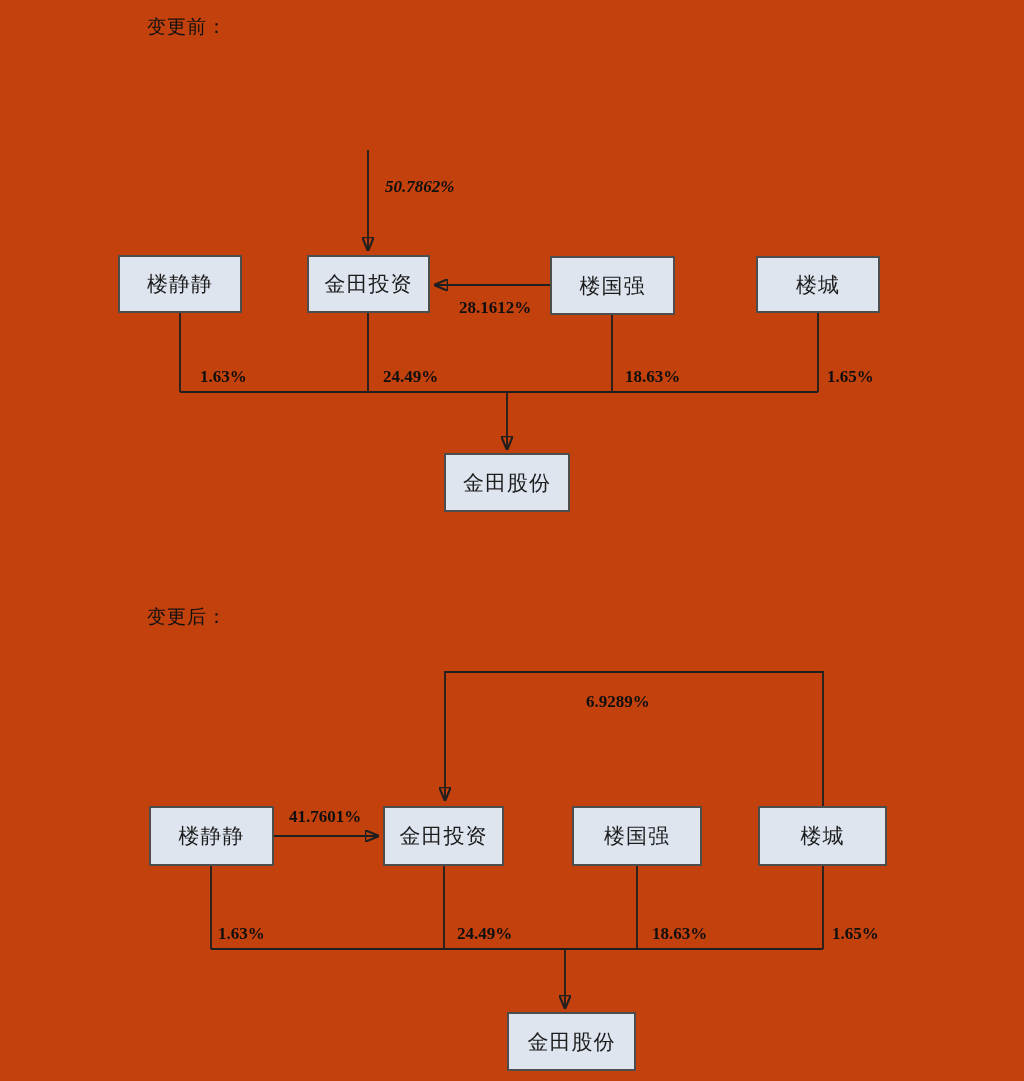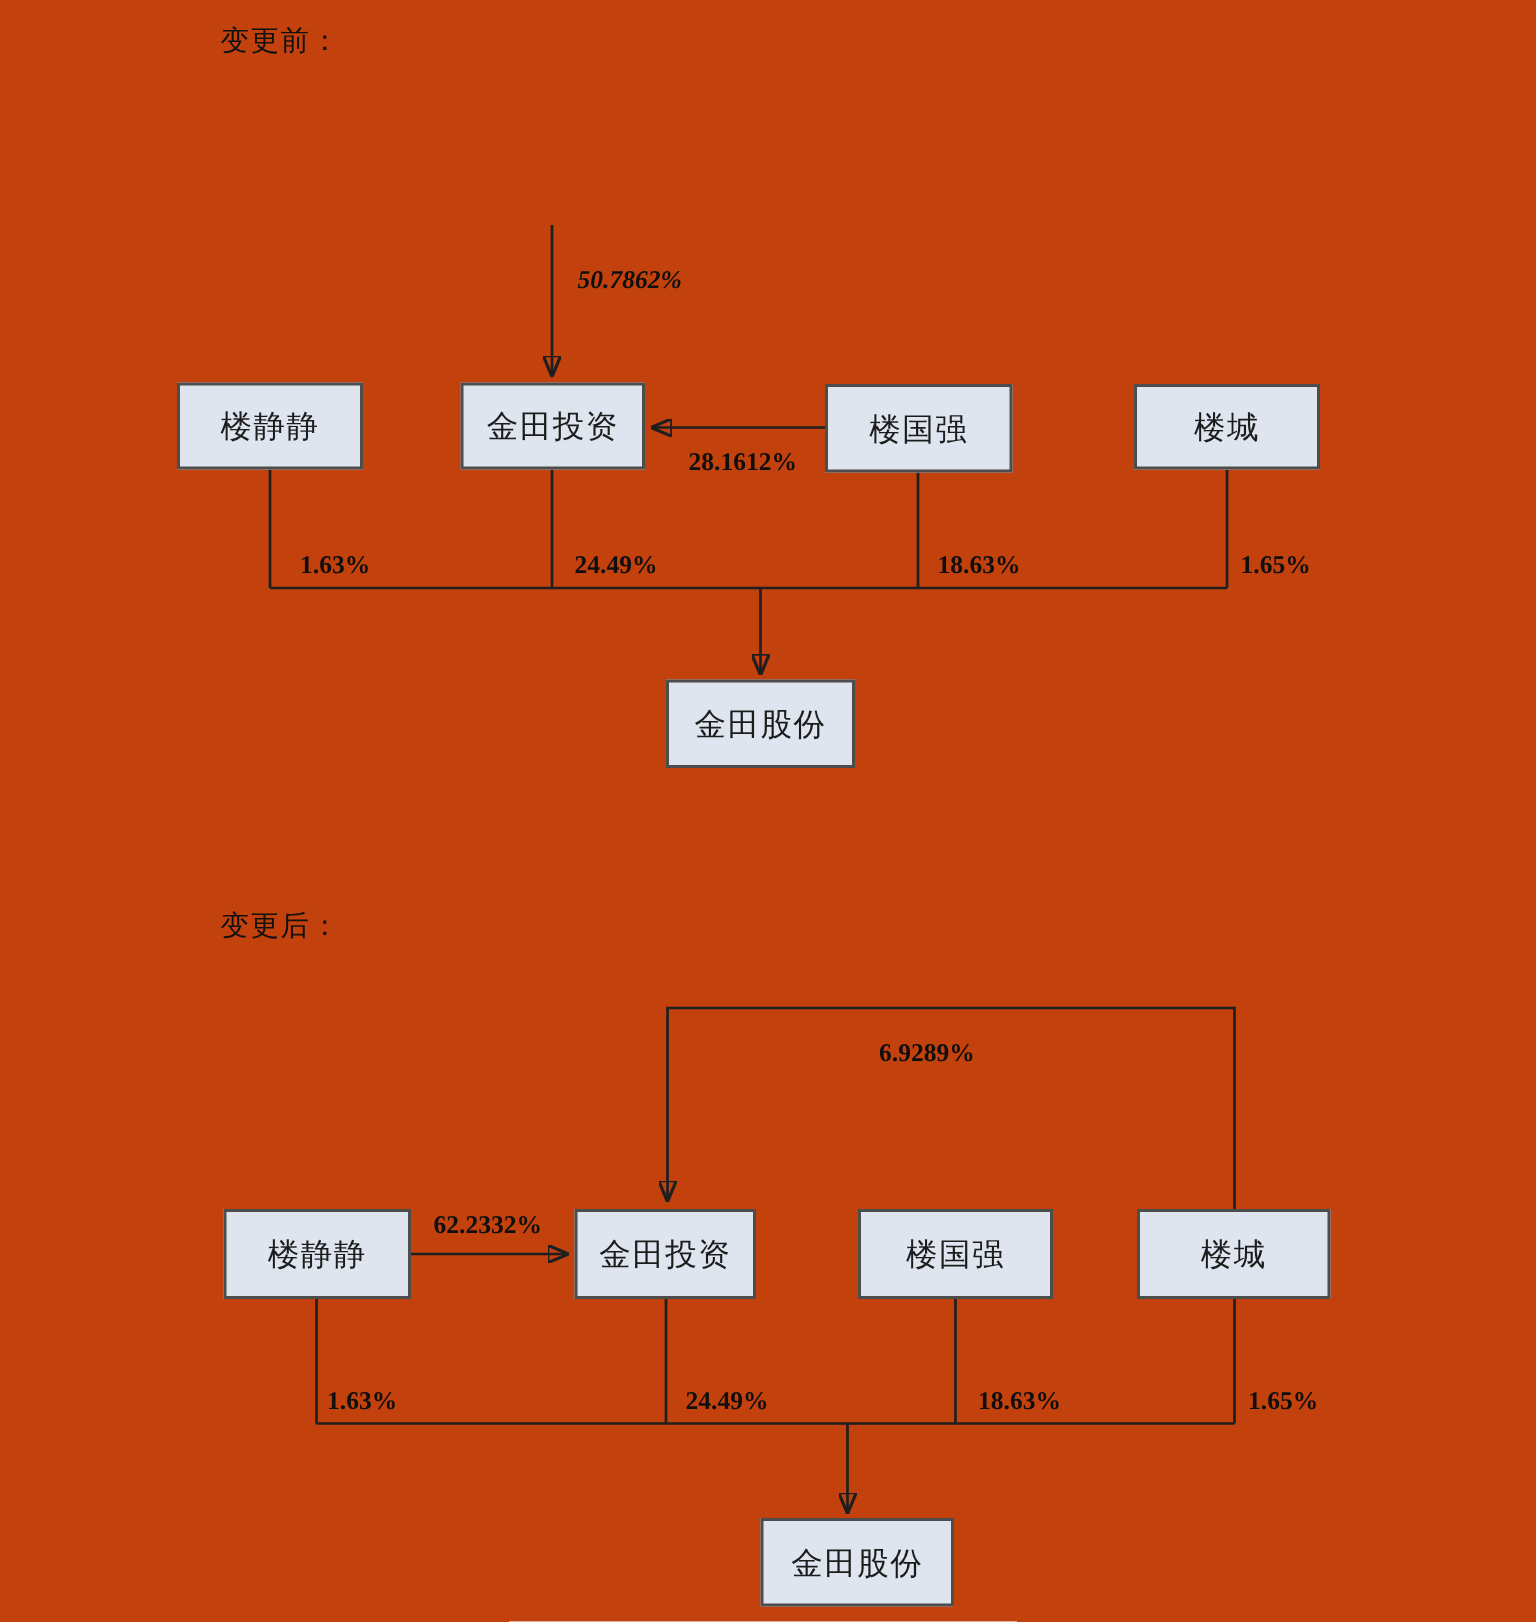--- a/index.html
+++ b/index.html
@@ -111,21 +111,21 @@
   <div class="pct" style="left:383px; top:367px;">24.49%</div>
   <div class="pct" style="left:625px; top:367px;">18.63%</div>
   <div class="pct" style="left:827px; top:367px;">1.65%</div>
 
   <div class="node" style="left:444px; top:453px; width:126px; height:59px;">金田股份</div>
 
   <div class="section-label" style="left:147px; top:604px;">变更后：</div>
 
   <div class="pct" style="left:586px; top:692px;">6.9289%</div>
 
-  <div class="pct" style="left:289px; top:807px;">62.2332%</div>
+  <div class="pct" style="left:289px; top:807px;">41.7601%</div>
 
   <div class="node" style="left:149px; top:806px; width:125px; height:60px;">楼静静</div>
 
   <div class="node" style="left:383px; top:806px; width:121px; height:60px;">金田投资</div>
 
   <div class="node" style="left:572px; top:806px; width:130px; height:60px;">楼国强</div>
 
   <div class="node" style="left:758px; top:806px; width:129px; height:60px;">楼城</div>
 
   <div class="pct" style="left:218px; top:924px;">1.63%</div>

